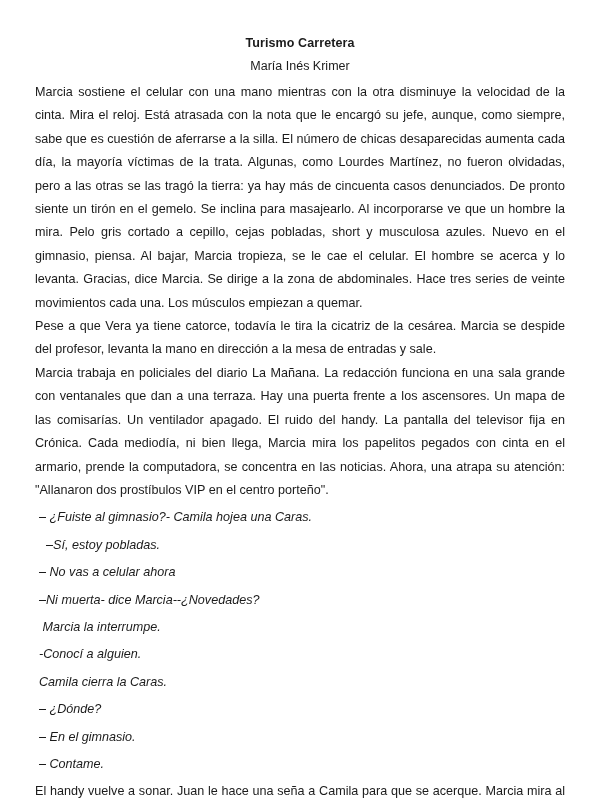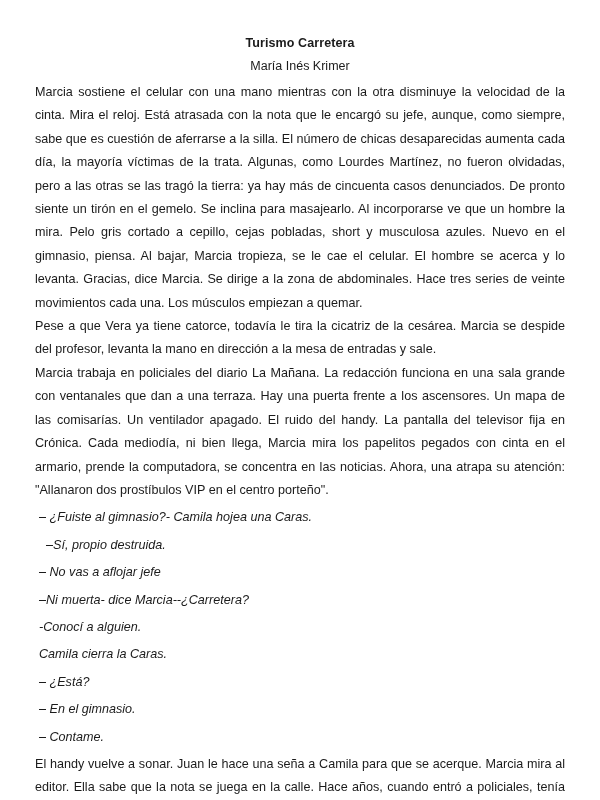--- a/index.html
+++ b/index.html
@@ -64,25 +64,26 @@
 
   <div class="body-block">
 
     <p class="para">Marcia sostiene el celular con una mano mientras con la otra disminuye la velocidad de la cinta. Mira el reloj. Está atrasada con la nota que le encargó su jefe, aunque, como siempre, sabe que es cuestión de aferrarse a la silla. El número de chicas desaparecidas aumenta cada día, la mayoría víctimas de la trata. Algunas, como Lourdes Martínez, no fueron olvidadas, pero a las otras se las tragó la tierra: ya hay más de cincuenta casos denunciados. De pronto siente un tirón en el gemelo. Se inclina para masajearlo. Al incorporarse ve que un hombre la mira. Pelo gris cortado a cepillo, cejas pobladas, short y musculosa azules. Nuevo en el gimnasio, piensa. Al bajar, Marcia tropieza, se le cae el celular. El hombre se acerca y lo levanta. Gracias, dice Marcia. Se dirige a la zona de abdominales. Hace tres series de veinte movimientos cada una. Los músculos empiezan a quemar.</p>
 
     <p class="para">Pese a que Vera ya tiene catorce, todavía le tira la cicatriz de la cesárea. Marcia se despide del profesor, levanta la mano en dirección a la mesa de entradas y sale.</p>
 
     <p class="para"><span> Marcia trabaja en policiales del diario </span><span class="ital">La Mañana</span><span>. La redacción funciona en una sala grande con ventanales que dan a una terraza. Hay una puerta frente a los ascensores. Un mapa de las comisarías. Un ventilador apagado. El ruido del handy. La pantalla del televisor fija en Crónica. Cada mediodía, ni bien llega, Marcia mira los papelitos pegados con cinta en el armario, prende la computadora, se concentra en las noticias. Ahora, una atrapa su atención: "Allanaron dos prostíbulos VIP en el centro porteño".</span></p>
 
     <p class="line">– ¿Fuiste al gimnasio?- Camila hojea una Caras.</p>
-    <p class="line">  –Sí, propio destruida.</p>
-    <p class="line">– No vas a aflojar jefe</p>
-    <p class="line">–Ni muerta- dice Marcia--¿Carretera?</p>
+    <p class="line">  –Sí, estoy pobladas.</p>
+    <p class="line">– No vas a celular ahora</p>
+    <p class="line">–Ni muerta- dice Marcia--¿Novedades?</p>
+    <p class="line"> Marcia la interrumpe.</p>
     <p class="line">-Conocí a alguien.</p>
     <p class="line">Camila cierra la Caras.</p>
-    <p class="line">– ¿Está?</p>
+    <p class="line">– ¿Dónde?</p>
     <p class="line">– En el gimnasio.</p>
     <p class="line">– Contame.</p>
 
     <p class="para">El handy vuelve a sonar. Juan le hace una seña a Camila para que se acerque. Marcia mira al editor. Ella sabe que la nota se juega en la calle. Hace años, cuando entró a policiales, tenía su propio buche, un comisario que le tiraba los galgos. Marcia se las ingenió para entretenerlo mientras le sacaba data. Ahora la cana tiene un departamento de prensa que funciona como filtro:</p>
 
   </div>
 </div>
 
 </body></html>

